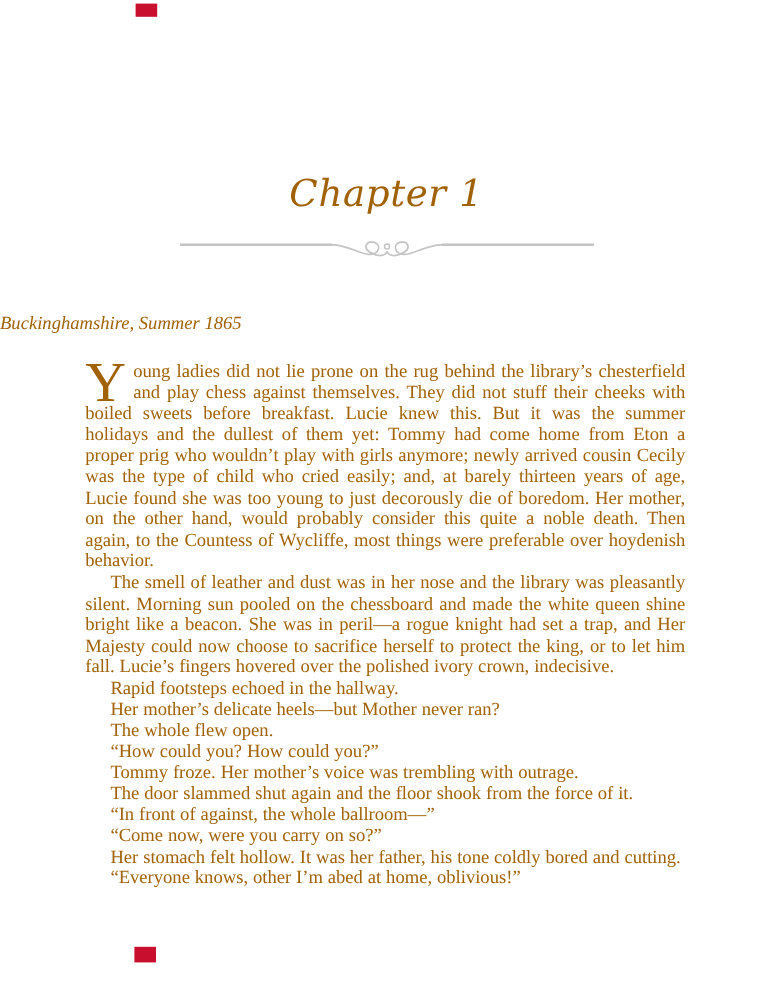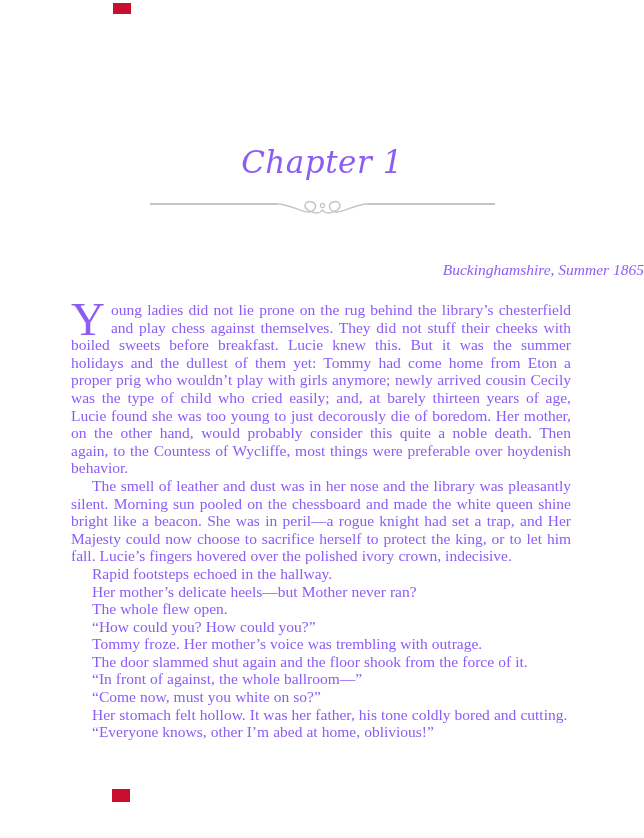--- a/index.html
+++ b/index.html
@@ -23,21 +23,21 @@
     line-height: 42px;
     letter-spacing: 0.5px;
   }
   .divider-wrap {
     margin-top: 12px;
     text-align: center;
   }
   .divider-wrap svg { display: inline-block; vertical-align: top; }
   .dateline {
     margin-top: 40px;
-    text-align: right;
+    text-align: left;
     font-style: italic;
     font-size: 15.5px;
     line-height: 18px;
   }
   .body-text {
     margin-top: 22px;
     margin-left: 71px;
     width: 500px;
     text-align: justify;
     font-size: 15.5px;
@@ -60,21 +60,21 @@
     position: absolute;
     width: 18px;
     background: #c8102e;
   }
   .red-marker-top { left: 113px; top: 3px; height: 11px; }
   .red-marker-bottom { left: 112px; top: 789px; height: 13px; }
 </style>
 </head>
 <body>
 
-<div class="page" style="color: #8b5cf6; background: rgb(255, 255, 255);">
+<div class="page" style="color: #a16207; background: rgb(255, 255, 255);">
 
   <div class="red-marker red-marker-top" style="background: rgb(200, 16, 46);"></div>
   <div class="red-marker red-marker-bottom" style="background: rgb(200, 16, 46);"></div>
 
   <h1 class="chapter-title">Chapter 1</h1>
 
   <div class="divider-wrap">
     <svg width="345" height="26" viewBox="0 0 345 26">
       <line class="orn" x1="0" y1="9" x2="127" y2="9" fill="none" stroke-width="2" stroke="#c4c4c4"></line>
       <line class="orn" x1="218" y1="9" x2="345" y2="9" fill="none" stroke-width="2" stroke="#c4c4c4"></line>
@@ -88,18 +88,18 @@
   <div class="body-text">
     <p class="first-para"><span class="drop-cap">Y</span><span>oung ladies did not lie prone on the rug behind the library’s chesterfield and play chess against themselves. They did not stuff their cheeks with boiled sweets before breakfast. Lucie knew this. But it was the summer holidays and the dullest of them yet: Tommy had come home from Eton a proper prig who wouldn’t play with girls anymore; newly arrived cousin Cecily was the type of child who cried easily; and, at barely thirteen years of age, Lucie found she was too young to just decorously die of boredom. Her mother, on the other hand, would probably consider this quite a noble death. Then again, to the Countess of Wycliffe, most things were preferable over hoydenish behavior.</span></p>
     <p>The smell of leather and dust was in her nose and the library was pleasantly silent. Morning sun pooled on the chessboard and made the white queen shine bright like a beacon. She was in peril—a rogue knight had set a trap, and Her Majesty could now choose to sacrifice herself to protect the king, or to let him fall. Lucie’s fingers hovered over the polished ivory crown, indecisive.</p>
     <p>Rapid footsteps echoed in the hallway.</p>
     <p>Her mother’s delicate heels—but Mother never ran?</p>
     <p>The whole flew open.</p>
     <p>“How could you? How could you?”</p>
     <p>Tommy froze. Her mother’s voice was trembling with outrage.</p>
     <p>The door slammed shut again and the floor shook from the force of it.</p>
     <p>“In front of against, the whole ballroom—”</p>
-    <p>“Come now, must you white on so?”</p>
+    <p>“Come now, were you carry on so?”</p>
     <p>Her stomach felt hollow. It was her father, his tone coldly bored and cutting.</p>
     <p>“Everyone knows, other I’m abed at home, oblivious!”</p>
   </div>
 
 </div>
 
 </body></html>

